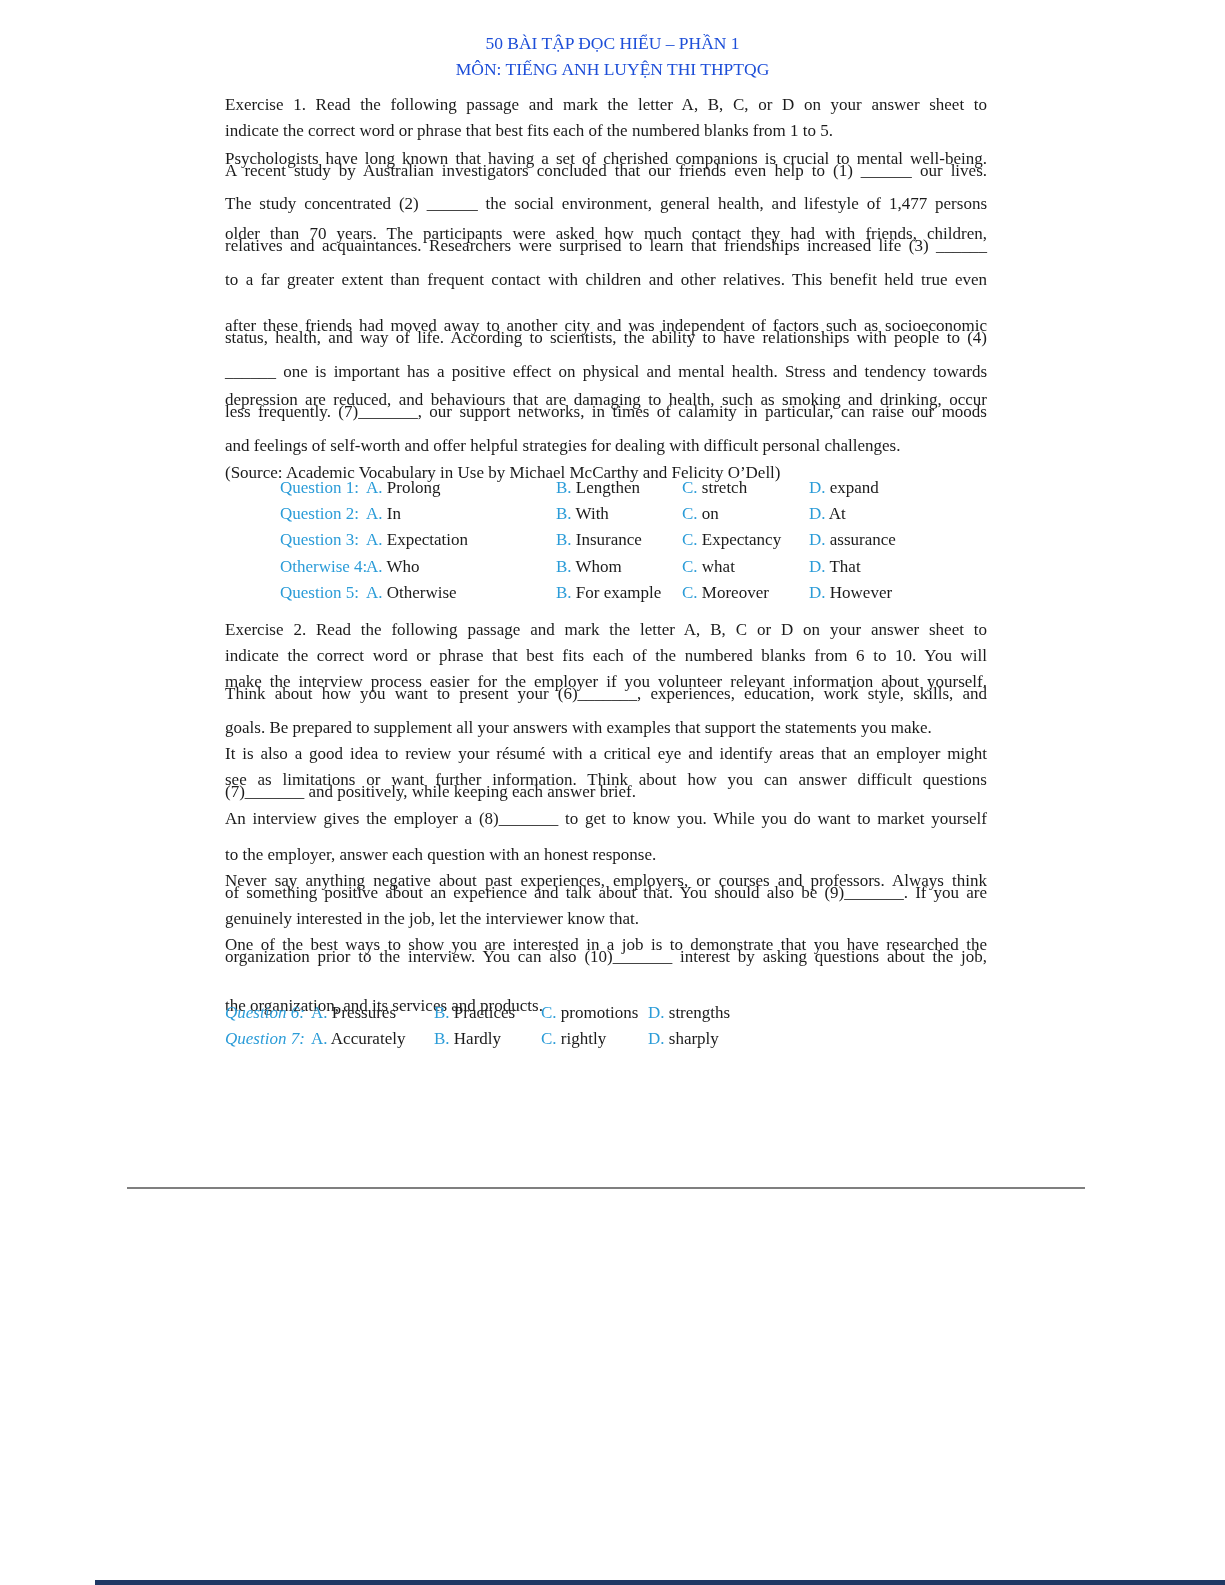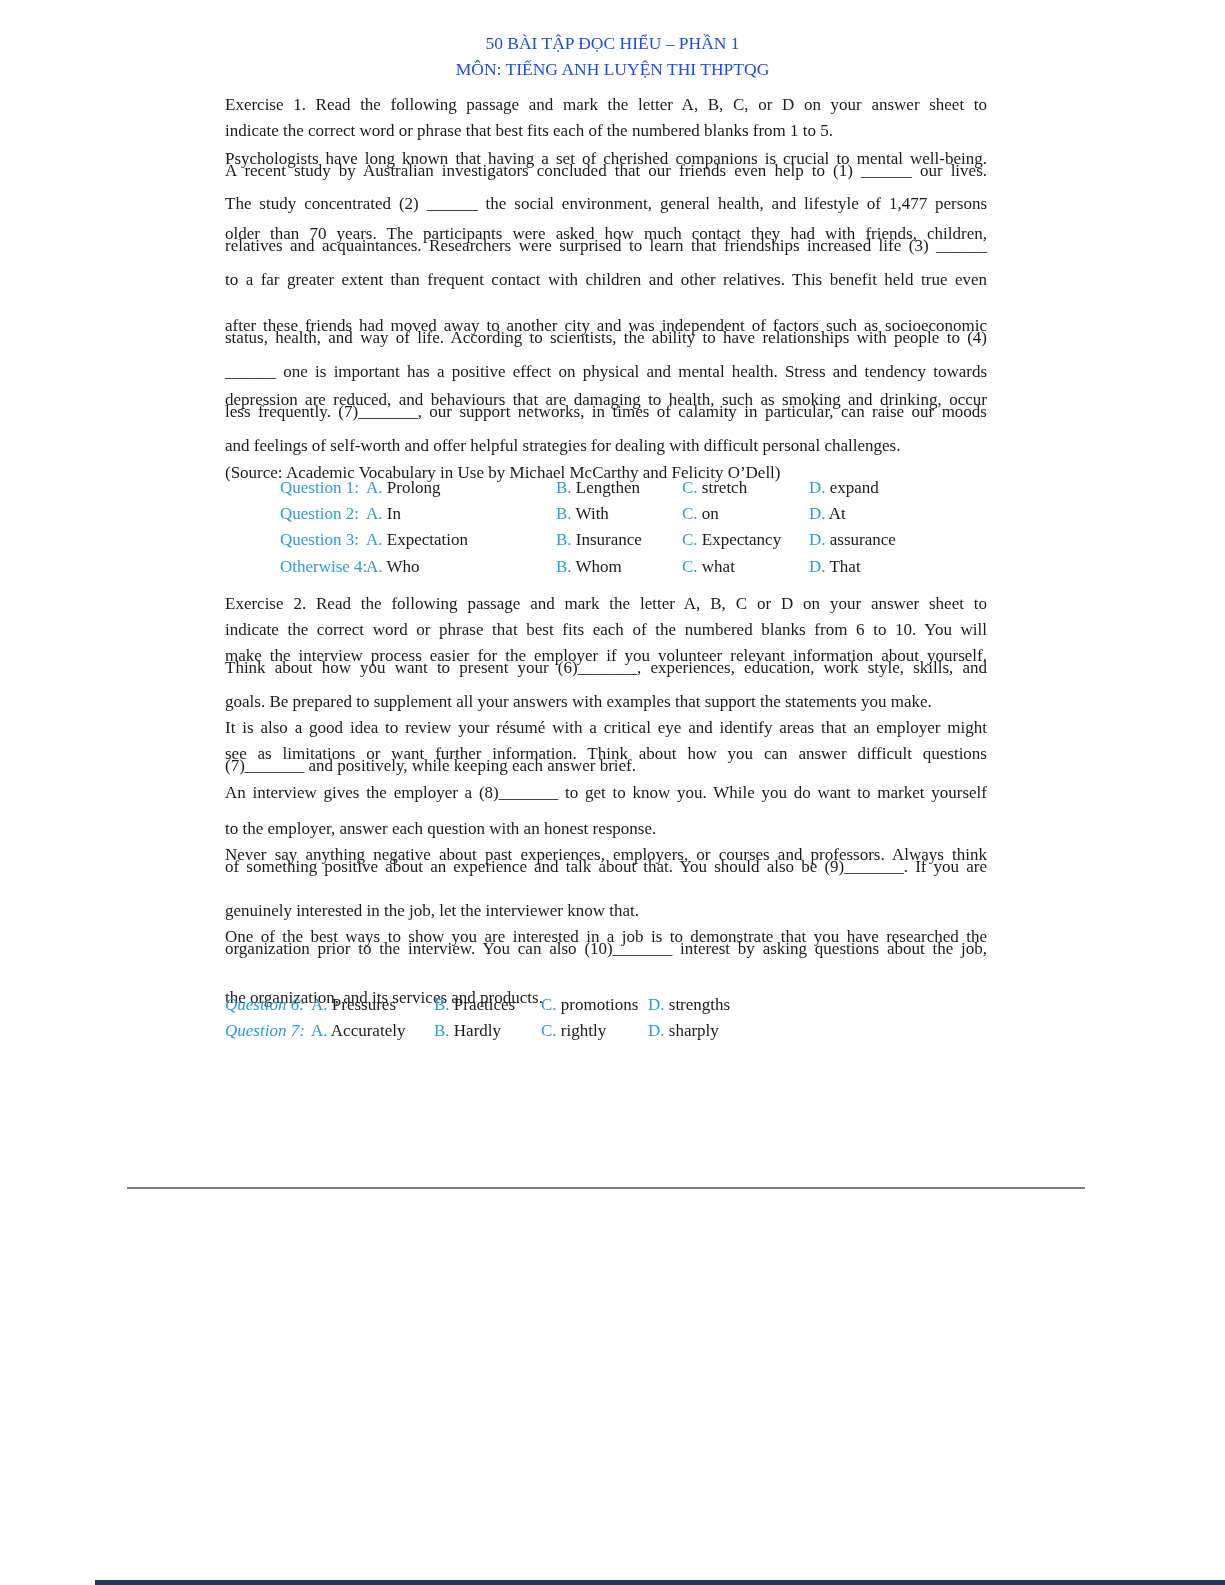--- a/index.html
+++ b/index.html
@@ -87,35 +87,42 @@
     <span class="opt opt-c"><span class="blue">C.</span> <span>Expectancy</span></span>
     <span class="opt opt-d"><span class="blue">D.</span> <span>assurance</span></span>
   </div>
   <div class="q-row ex1" style="margin-top:1px">
     <span class="q-label blue">Otherwise 4:</span>
     <span class="opt opt-a"><span class="blue">A.</span> <span>Who</span></span>
     <span class="opt opt-b"><span class="blue">B.</span> <span>Whom</span></span>
     <span class="opt opt-c"><span class="blue">C.</span> <span>what</span></span>
     <span class="opt opt-d"><span class="blue">D.</span> <span>That</span></span>
   </div>
+  <div class="q-row ex1">
+    <span class="q-label blue">Question 5:</span>
+    <span class="opt opt-a"><span class="blue">A.</span> <span>Otherwise</span></span>
+    <span class="opt opt-b"><span class="blue">B.</span> <span>For example</span></span>
+    <span class="opt opt-c"><span class="blue">C.</span> <span>Moreover</span></span>
+    <span class="opt opt-d"><span class="blue">D.</span> <span>However</span></span>
+  </div>
 
   <div class="ln jl" style="margin-top:11px">Exercise 2. Read the following passage and mark the letter A, B, C or D on your answer sheet to</div>
   <div class="ln jl">indicate the correct word or phrase that best fits each of the numbered blanks from 6 to 10. You will</div>
 
   <div class="ln jl">make the interview process easier for the employer if you volunteer relevant information about yourself.</div>
   <div class="ln jl" style="margin-top:-14px">Think about how you want to present your (6)_______, experiences, education, work style, skills, and</div>
   <div class="ln" style="margin-top:8px">goals. Be prepared to supplement all your answers with examples that support the statements you make.</div>
   <div class="ln jl">It is also a good idea to review your résumé with a critical eye and identify areas that an employer might</div>
   <div class="ln jl">see as limitations or want further information. Think about how you can answer difficult questions</div>
   <div class="ln" style="margin-top:-14px">(7)_______ and positively, while keeping each answer brief.</div>
   <div class="ln jl" style="margin-top:1px">An interview gives the employer a (8)_______ to get to know you. While you do want to market yourself</div>
   <div class="ln" style="margin-top:10px">to the employer, answer each question with an honest response.</div>
   <div class="ln jl">Never say anything negative about past experiences, employers, or courses and professors. Always think</div>
   <div class="ln jl" style="margin-top:-14px">of something positive about an experience and talk about that. You should also be (9)_______. If you are</div>
-  <div class="ln" style="margin-top:18px">genuinely interested in the job, let the interviewer know that.</div>
+  <div class="ln" style="margin-top:0">genuinely interested in the job, let the interviewer know that.</div>
   <div class="ln jl">One of the best ways to show you are interested in a job is to demonstrate that you have researched the</div>
   <div class="ln jl" style="margin-top:-14px">organization prior to the interview. You can also (10)_______ interest by asking questions about the job,</div>
   <div class="ln" style="margin-top:23px">the organization, and its services and products.</div>
 
   <div class="q-row ex2" style="margin-top:-19px">
     <span class="q-label blue">Question 6:</span>
     <span class="opt opt-a"><span class="blue">A.</span> <span>Pressures</span></span>
     <span class="opt opt-b"><span class="blue">B.</span> <span>Practices</span></span>
     <span class="opt opt-c"><span class="blue">C.</span> <span>promotions</span></span>
     <span class="opt opt-d"><span class="blue">D.</span> <span>strengths</span></span>

